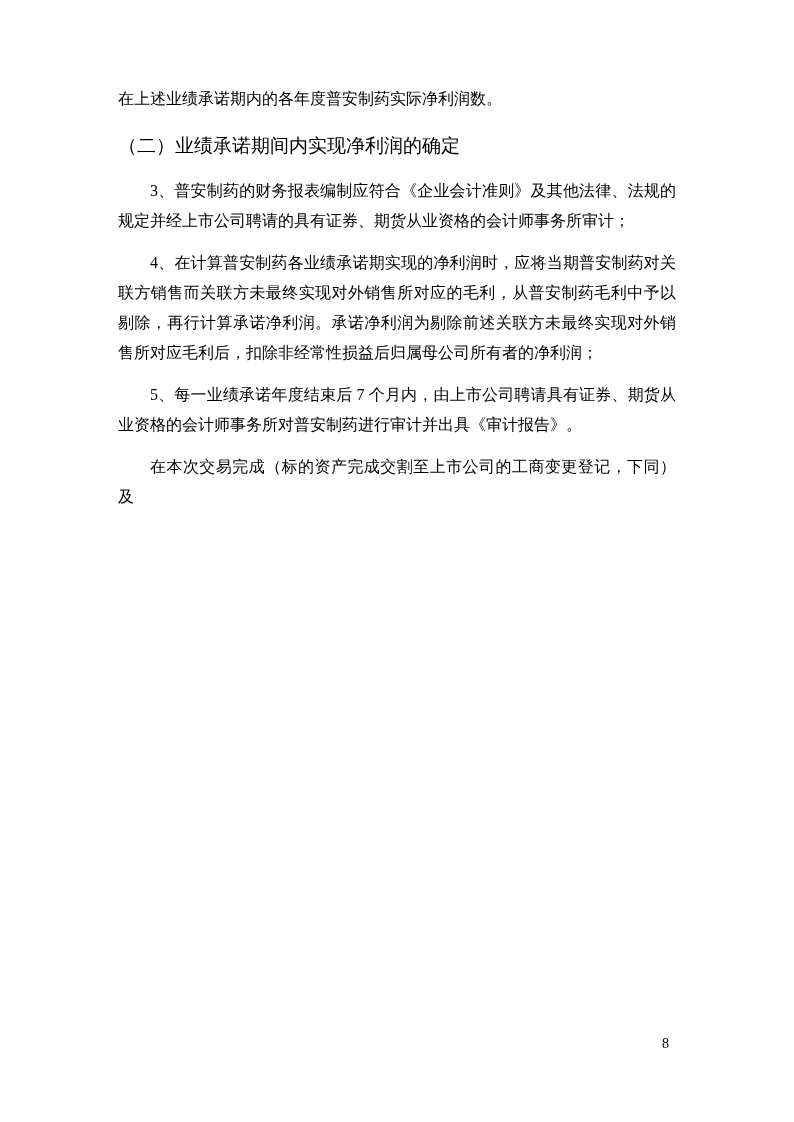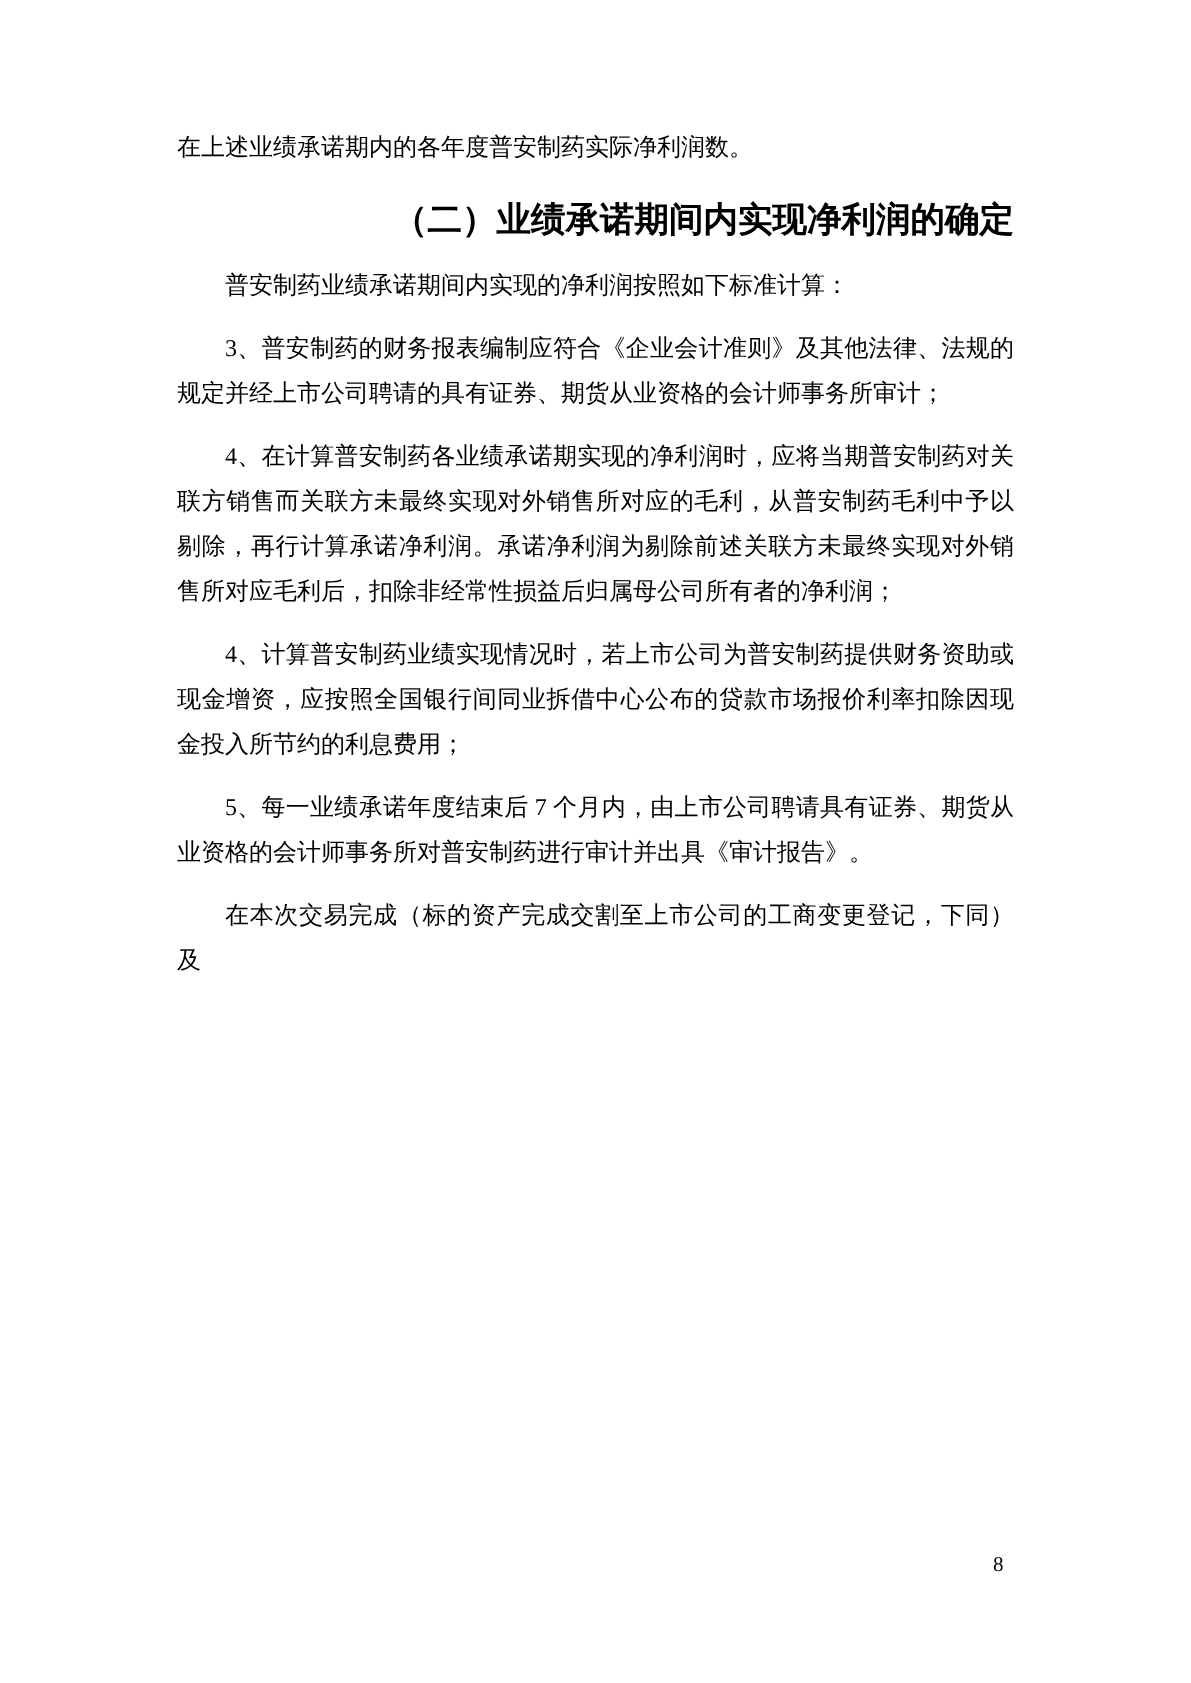--- a/index.html
+++ b/index.html
@@ -29,52 +29,50 @@
     text-align: justify;
     text-indent: 2em;
     margin: 0 0 12px 0;
     word-break: break-all;
   }
   .body-par.no-indent {
     text-indent: 0;
   }
   .section-heading {
     font-family: "Liberation Sans", sans-serif;
-    font-weight: bold;
-    font-size: 23px;
+    font-weight: normal;
+    font-size: 19px;
     line-height: 28px;
     margin: 18px 0 16px 0;
-    text-align: right;
+    text-align: left;
   }
   .page-number {
     position: absolute;
     left: 662px;
     top: 1036px;
     font-size: 14px;
     font-family: "Liberation Serif", serif;
   }
 </style>
 </head>
 <body>
 
 <div class="page">
   <div class="content">
 
     <p class="body-par no-indent">在上述业绩承诺期内的各年度普安制药实际净利润数。</p>
 
     <h2 class="section-heading">（二）业绩承诺期间内实现净利润的确定</h2>
 
-    <p class="body-par">普安制药业绩承诺期间内实现的净利润按照如下标准计算：</p>
 
     <p class="body-par">3、普安制药的财务报表编制应符合《企业会计准则》及其他法律、法规的规定并经上市公司聘请的具有证券、期货从业资格的会计师事务所审计；</p>
 
 
     <p class="body-par">4、在计算普安制药各业绩承诺期实现的净利润时，应将当期普安制药对关联方销售而关联方未最终实现对外销售所对应的毛利，从普安制药毛利中予以剔除，再行计算承诺净利润。承诺净利润为剔除前述关联方未最终实现对外销售所对应毛利后，扣除非经常性损益后归属母公司所有者的净利润；</p>
 
-    <p class="body-par">4、计算普安制药业绩实现情况时，若上市公司为普安制药提供财务资助或现金增资，应按照全国银行间同业拆借中心公布的贷款市场报价利率扣除因现金投入所节约的利息费用；</p>
 
     <p class="body-par">5、每一业绩承诺年度结束后 7 个月内，由上市公司聘请具有证券、期货从业资格的会计师事务所对普安制药进行审计并出具《审计报告》。</p>
 
 
 
     <p class="body-par">在本次交易完成（标的资产完成交割至上市公司的工商变更登记，下同）及</p>
 
   </div>
 
   <div class="page-number">8</div>

